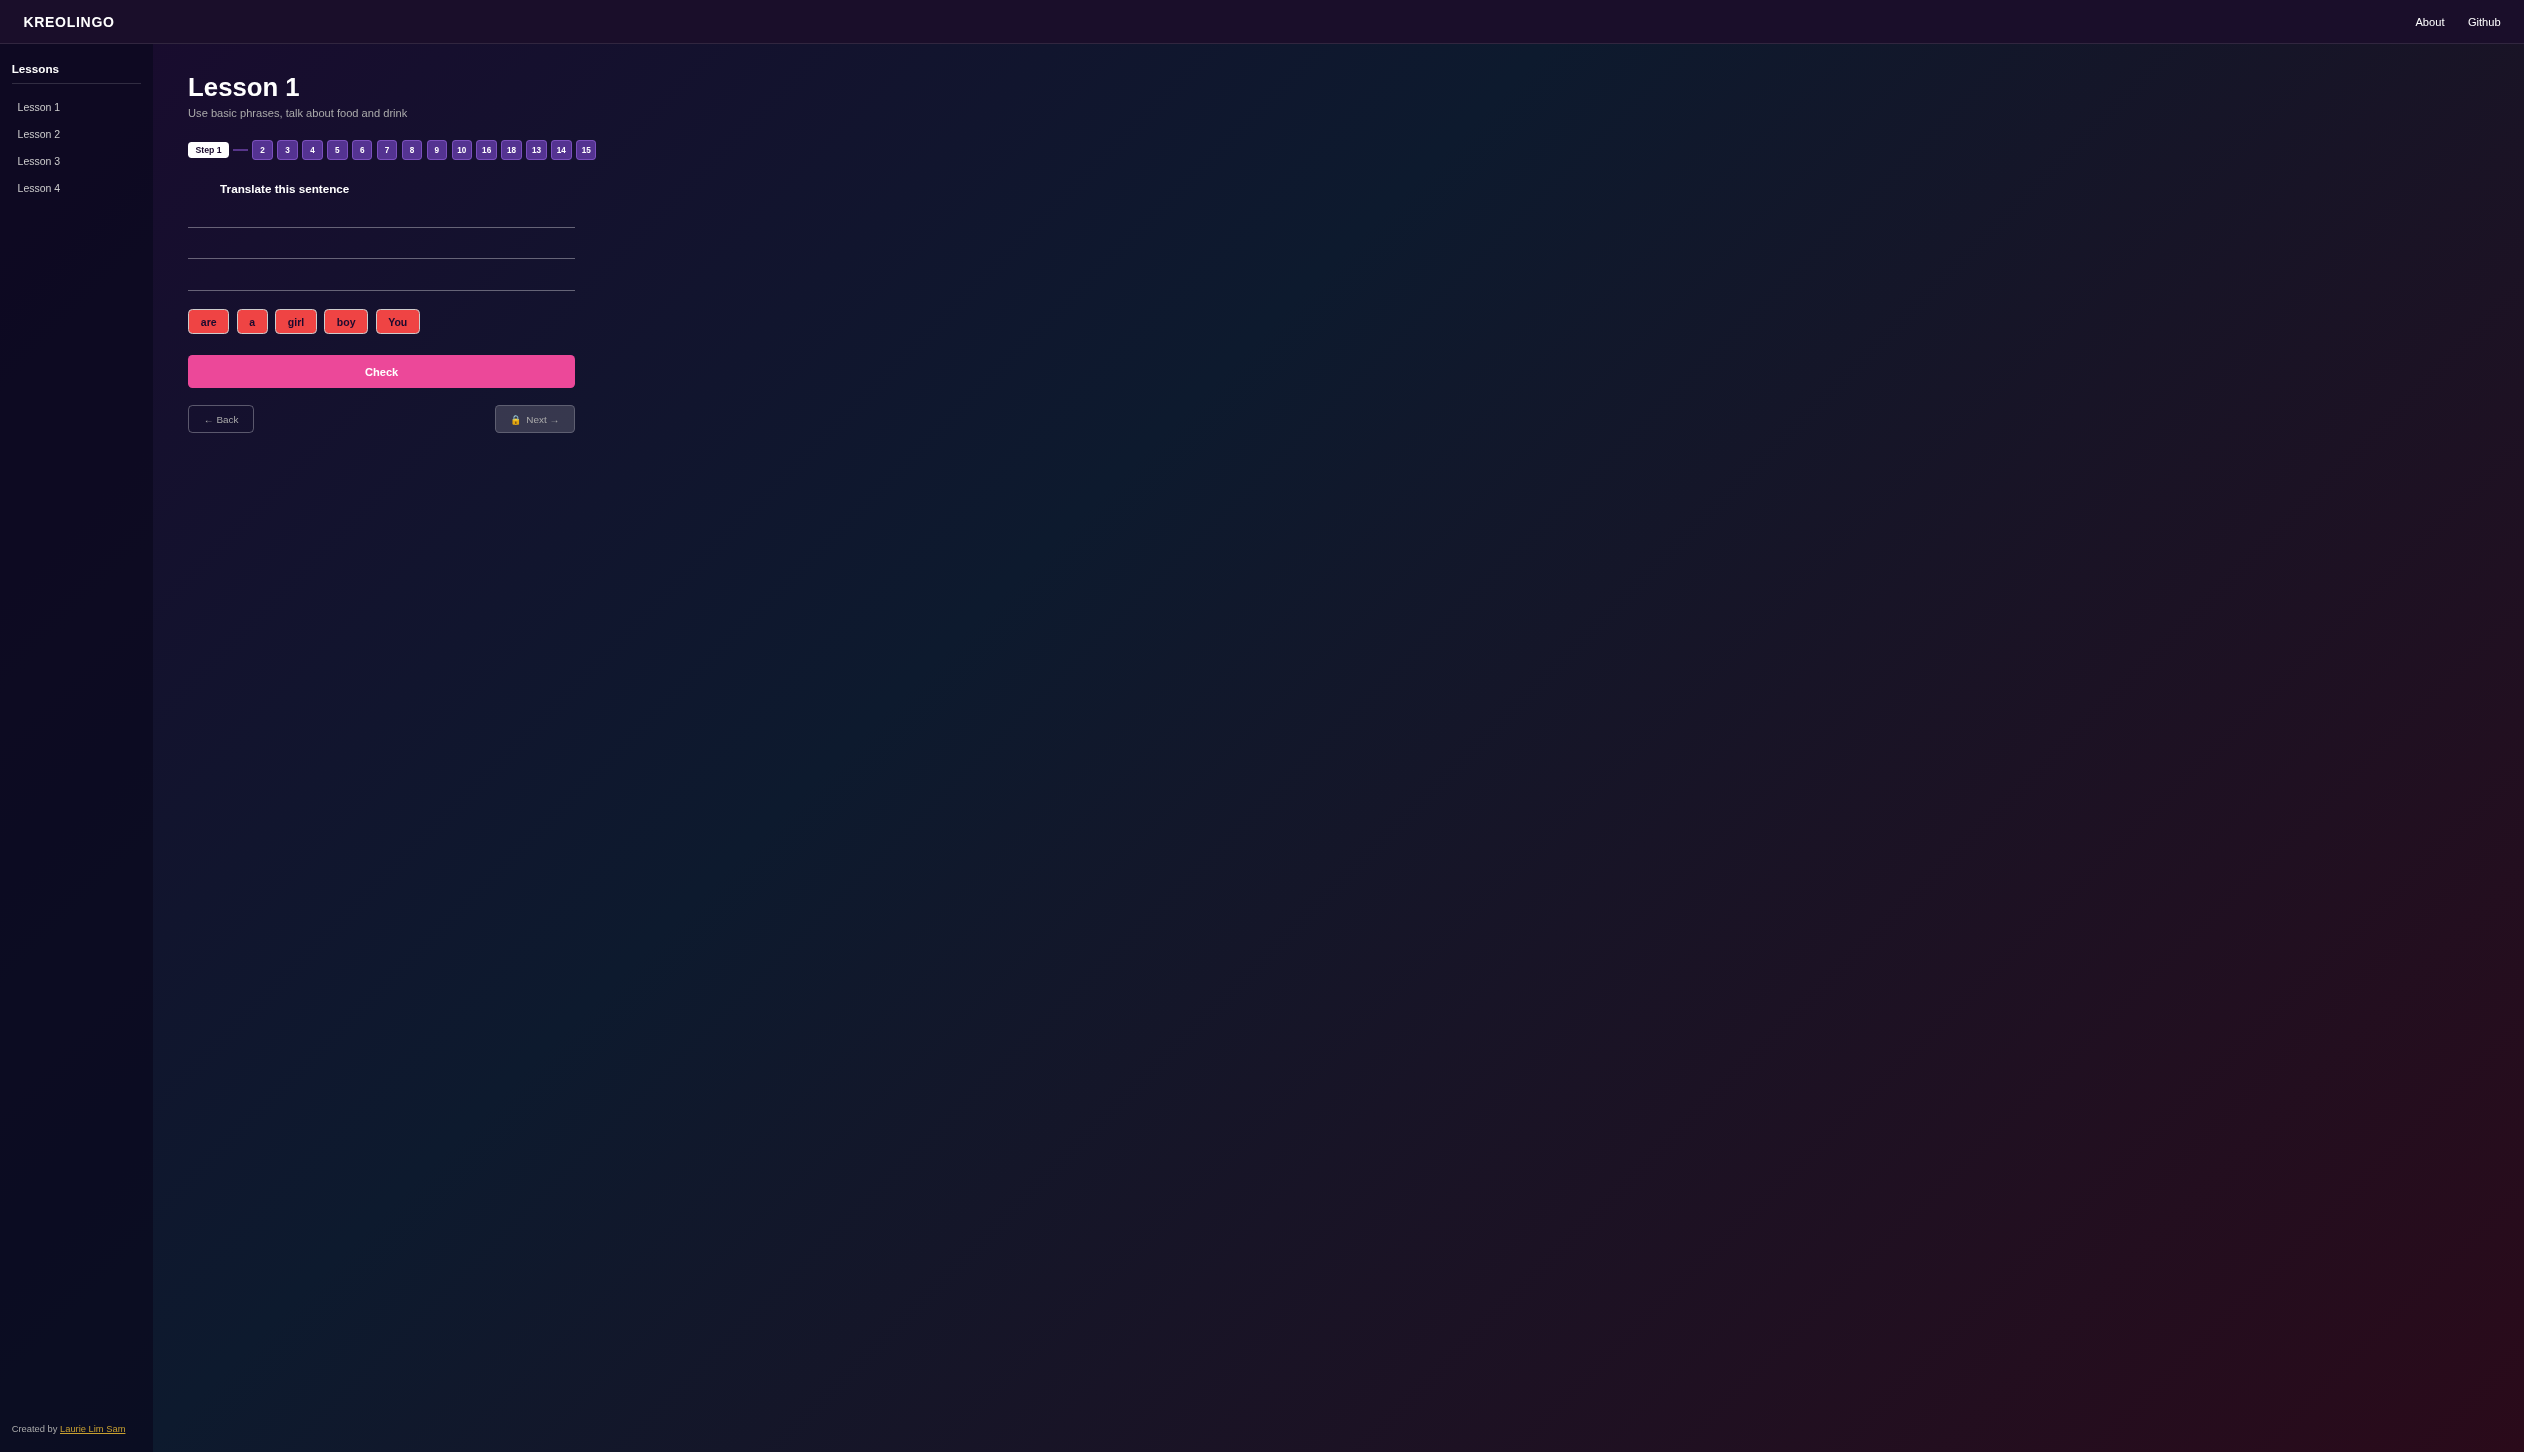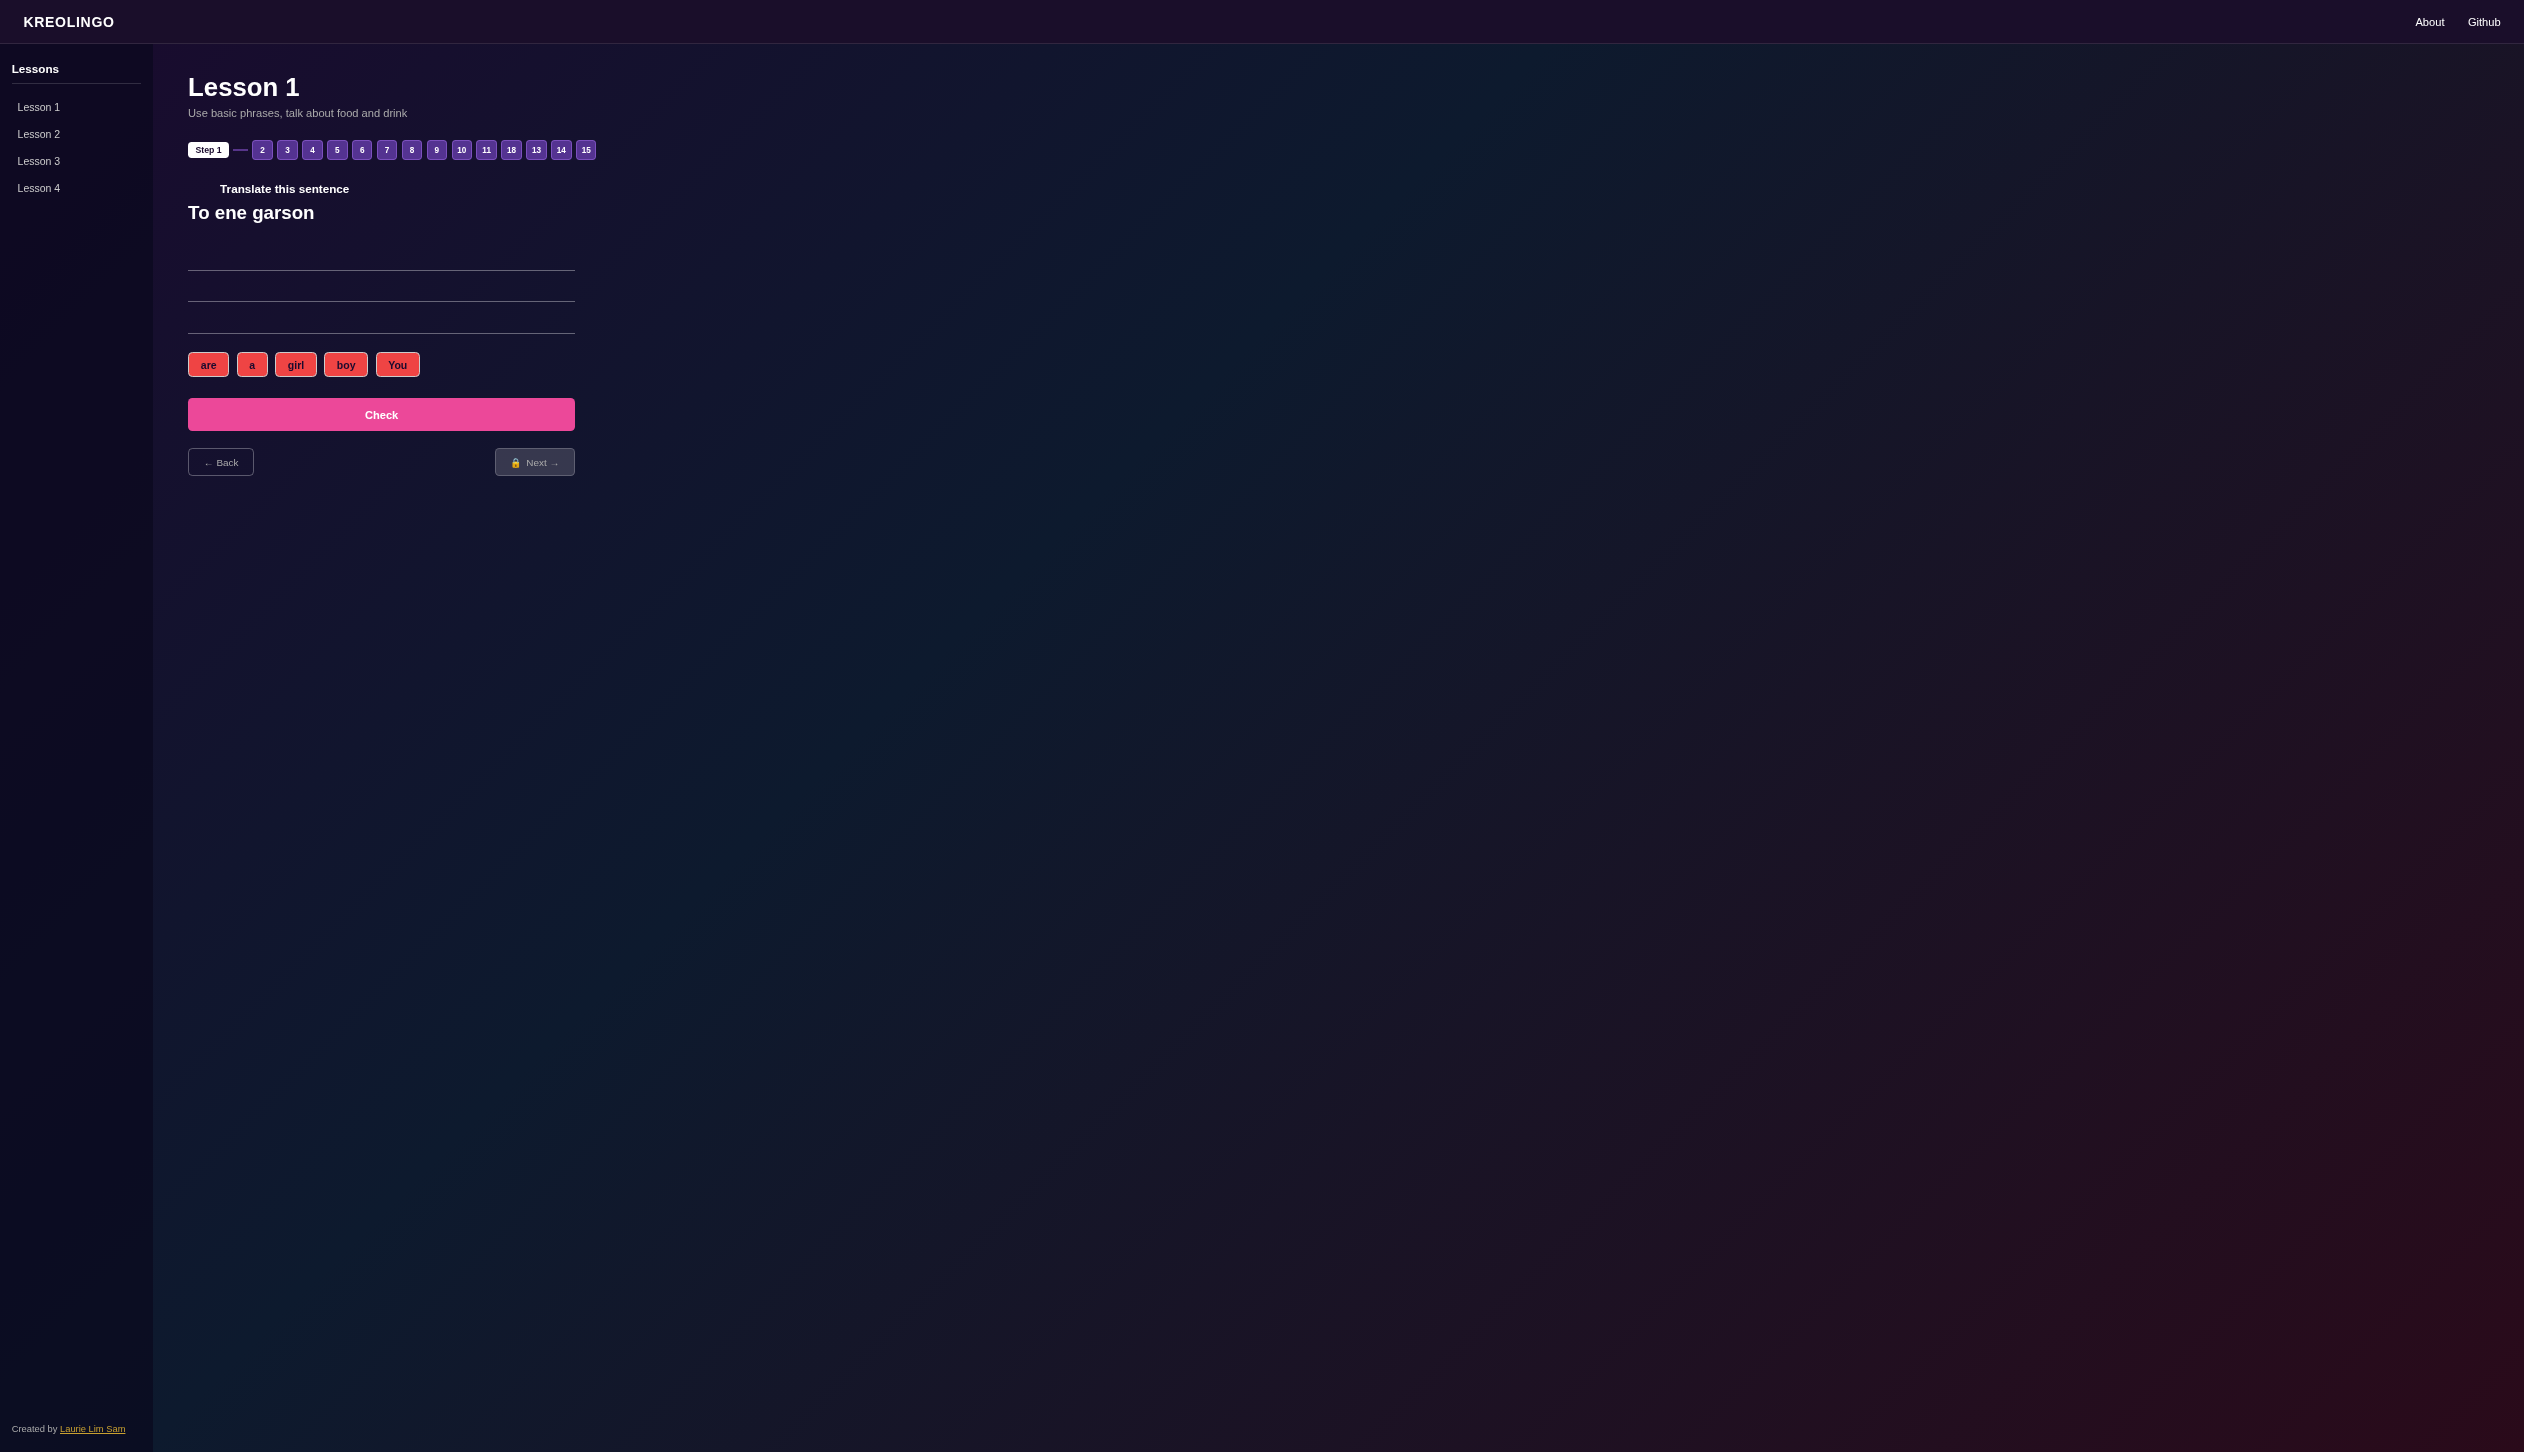--- a/index.html
+++ b/index.html
@@ -279,30 +279,29 @@
       <div class="step-connector"></div>
       <div class="step-dot">2</div>
       <div class="step-dot">3</div>
       <div class="step-dot">4</div>
       <div class="step-dot">5</div>
       <div class="step-dot">6</div>
       <div class="step-dot">7</div>
       <div class="step-dot">8</div>
       <div class="step-dot">9</div>
       <div class="step-dot">10</div>
-      <div class="step-dot">11</div>
+      <div class="step-dot">16</div>
       <div class="step-dot">18</div>
       <div class="step-dot">13</div>
       <div class="step-dot">14</div>
       <div class="step-dot">15</div>
     </div>
 
     
     <div class="exercise-label">Translate this sentence</div>
-    <div class="sentence-to-translate">To ene garson</div>
 
     
     <div class="answer-lines">
       <div class="answer-line"></div>
       <div class="answer-line"></div>
       <div class="answer-line"></div>
     </div>
 
     
     <div class="word-choices">

